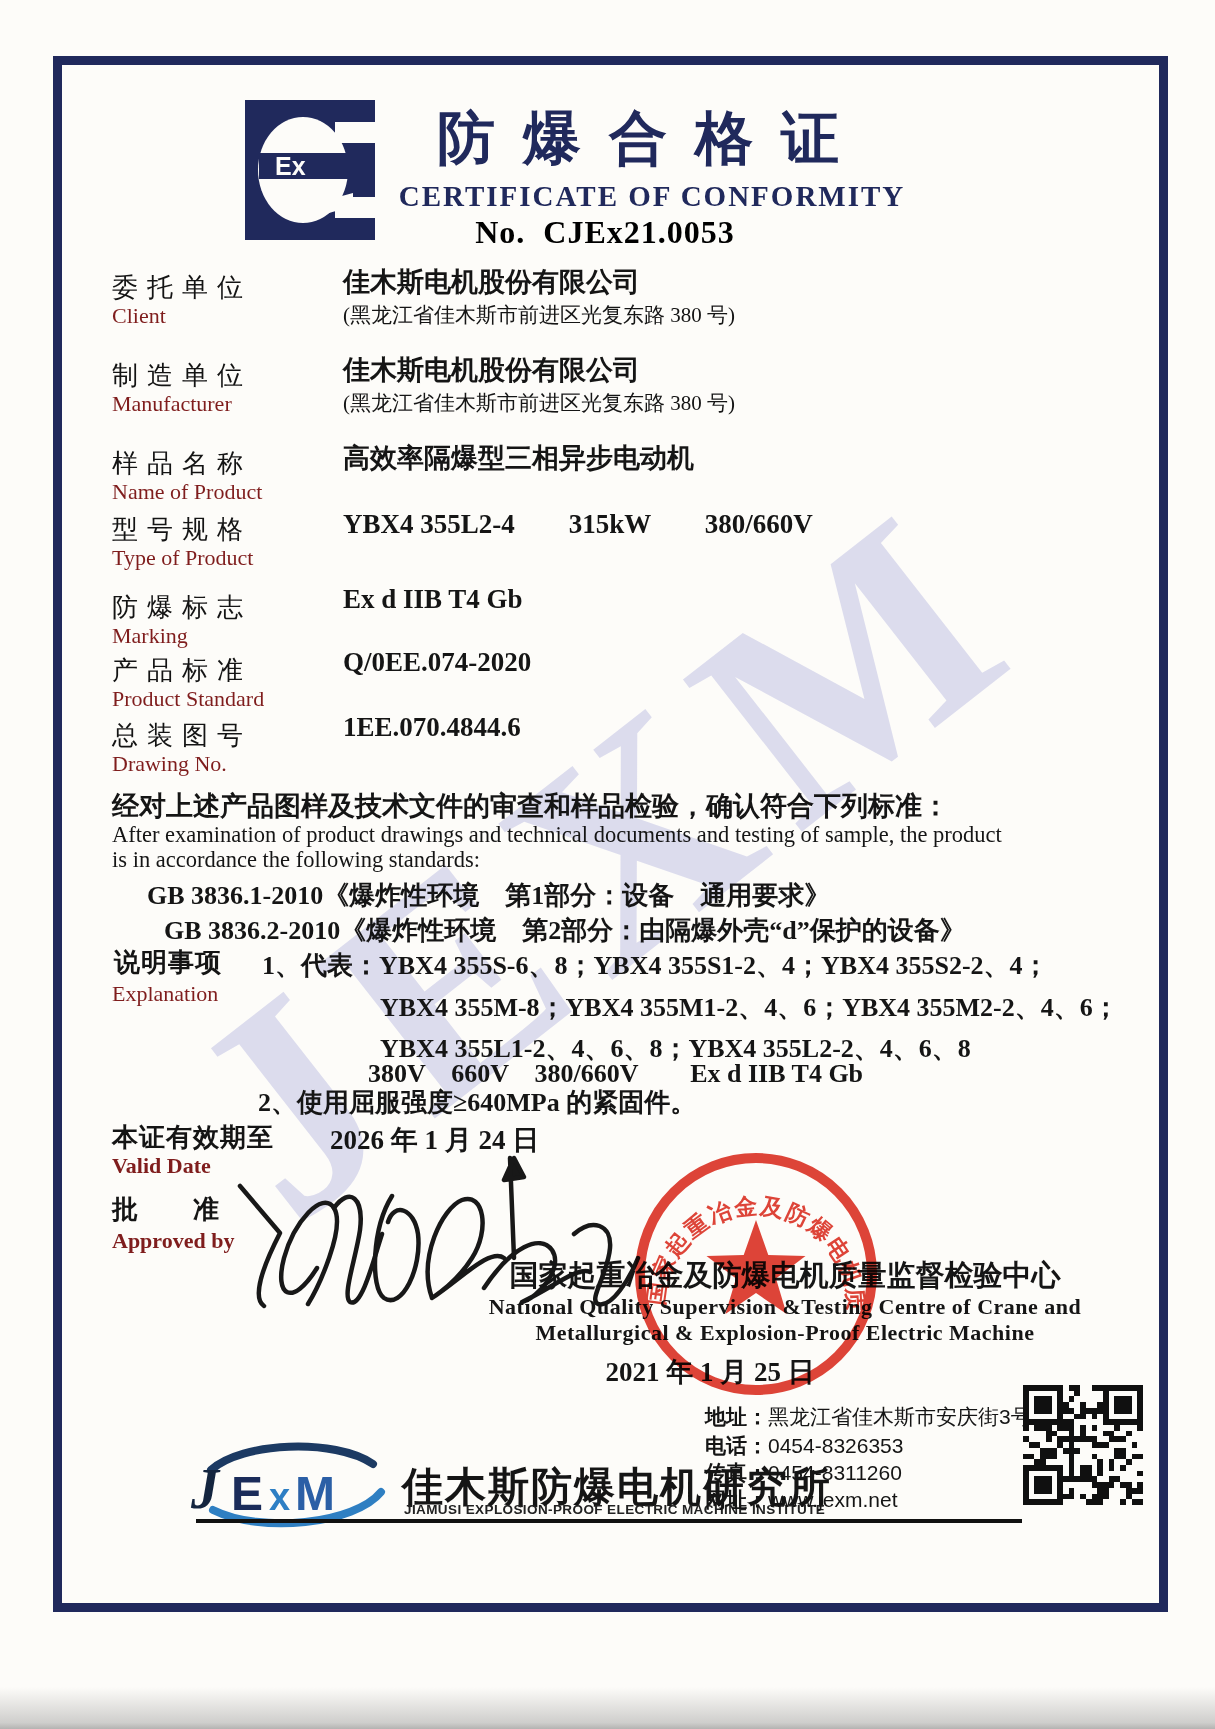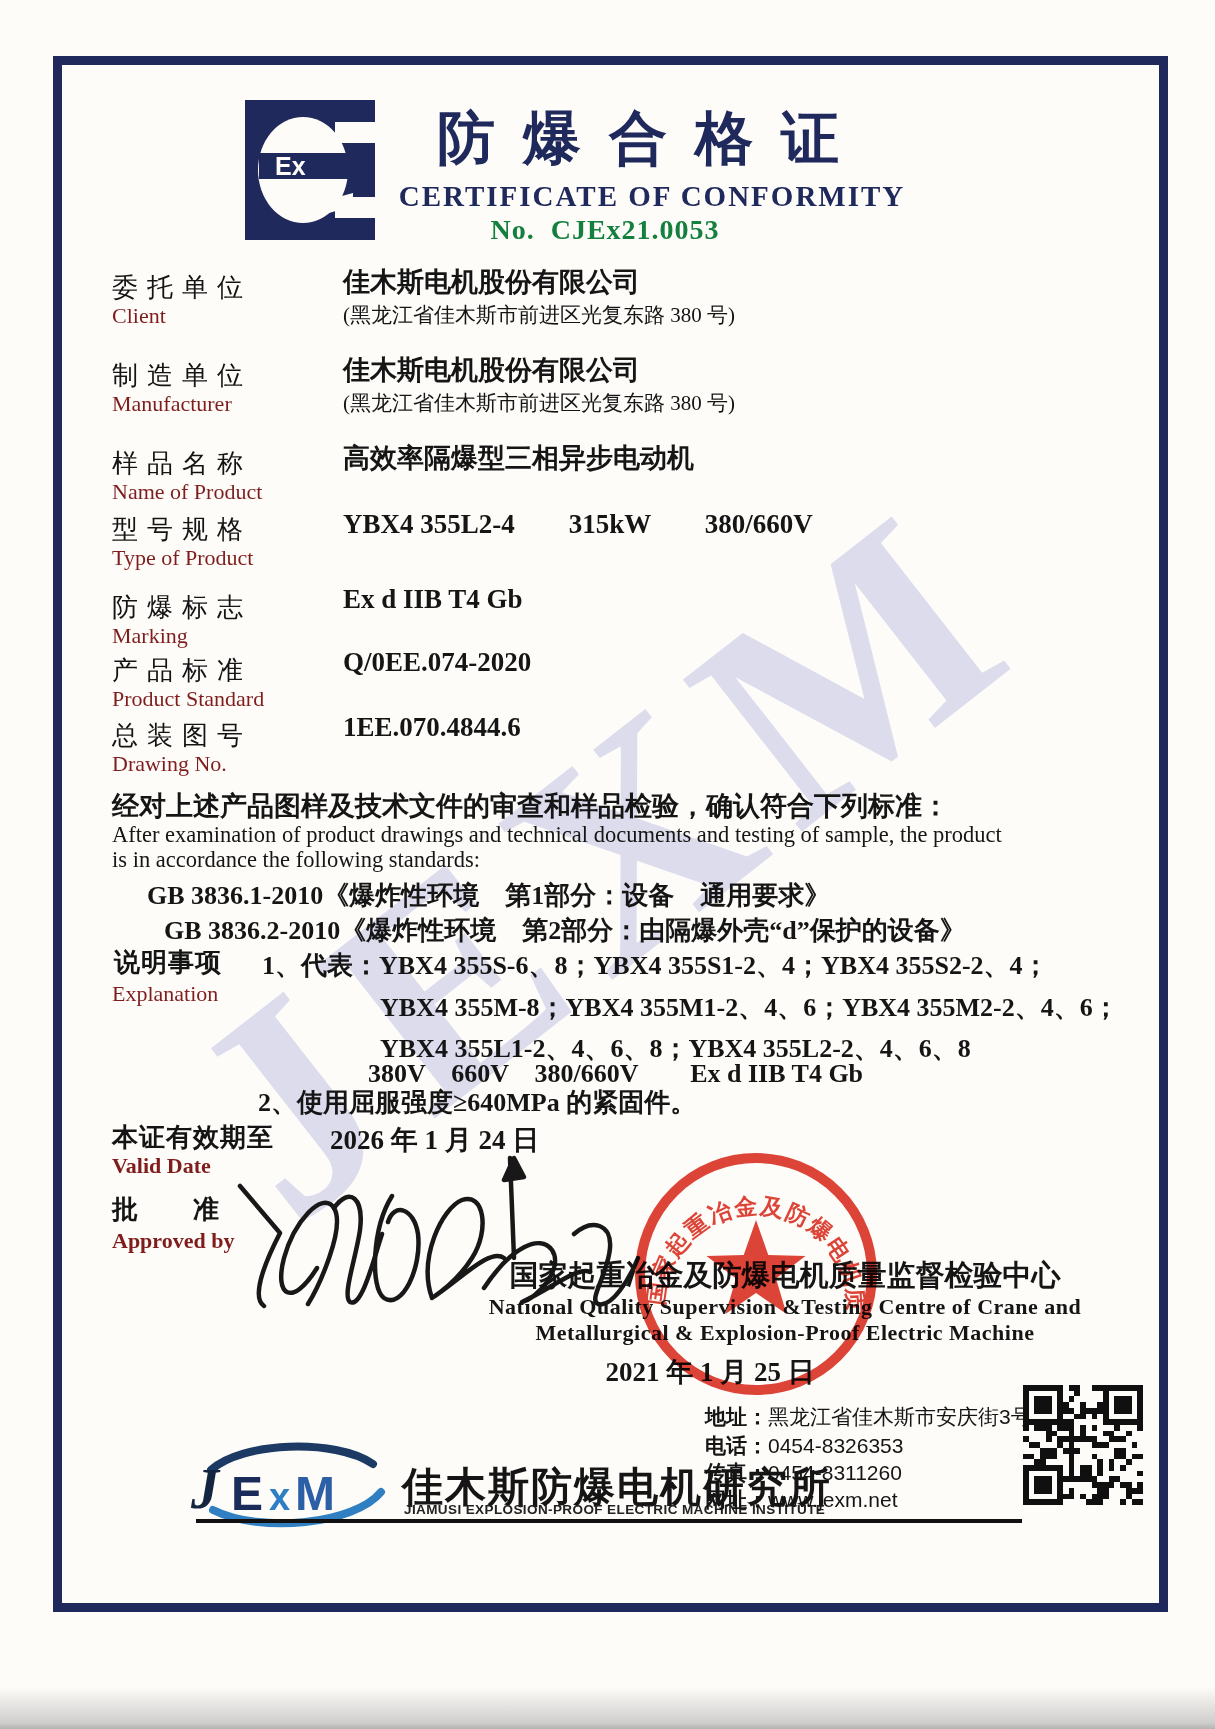--- a/index.html
+++ b/index.html
@@ -43,21 +43,21 @@
     left:382px;top:100px;width:540px;text-align:center;
     font-size:58px;font-weight:700;color:var(--navy);
     letter-spacing:28px;white-space:nowrap;
   }
   .title-en{
     left:382px;top:180px;width:540px;text-align:center;
     font-size:29px;font-weight:700;color:var(--navy);letter-spacing:2px;white-space:nowrap;
   }
   .no-line{
     left:380px;top:214px;width:450px;text-align:center;
-    font-size:28px;font-weight:600;color:#15803d;letter-spacing:1px;white-space:pre;
+    font-size:32px;font-weight:600;color:#000000;letter-spacing:1px;white-space:pre;
   }
   
   .lbl-cn{font-size:26px;letter-spacing:9px;color:#141414;white-space:nowrap;}
   .lbl-cn.tight{letter-spacing:1px;}
   .lbl-en{font-size:22px;color:#7f1d1d;white-space:nowrap;}
   .val{font-size:27px;font-weight:700;white-space:pre;}
   .addr{font-size:21px;white-space:pre;}
   .stmt{font-size:27px;font-weight:600;white-space:nowrap;}
   .stmt-en{font-size:22.5px;white-space:nowrap;}
   .gb{font-size:26px;font-weight:600;white-space:nowrap;}

